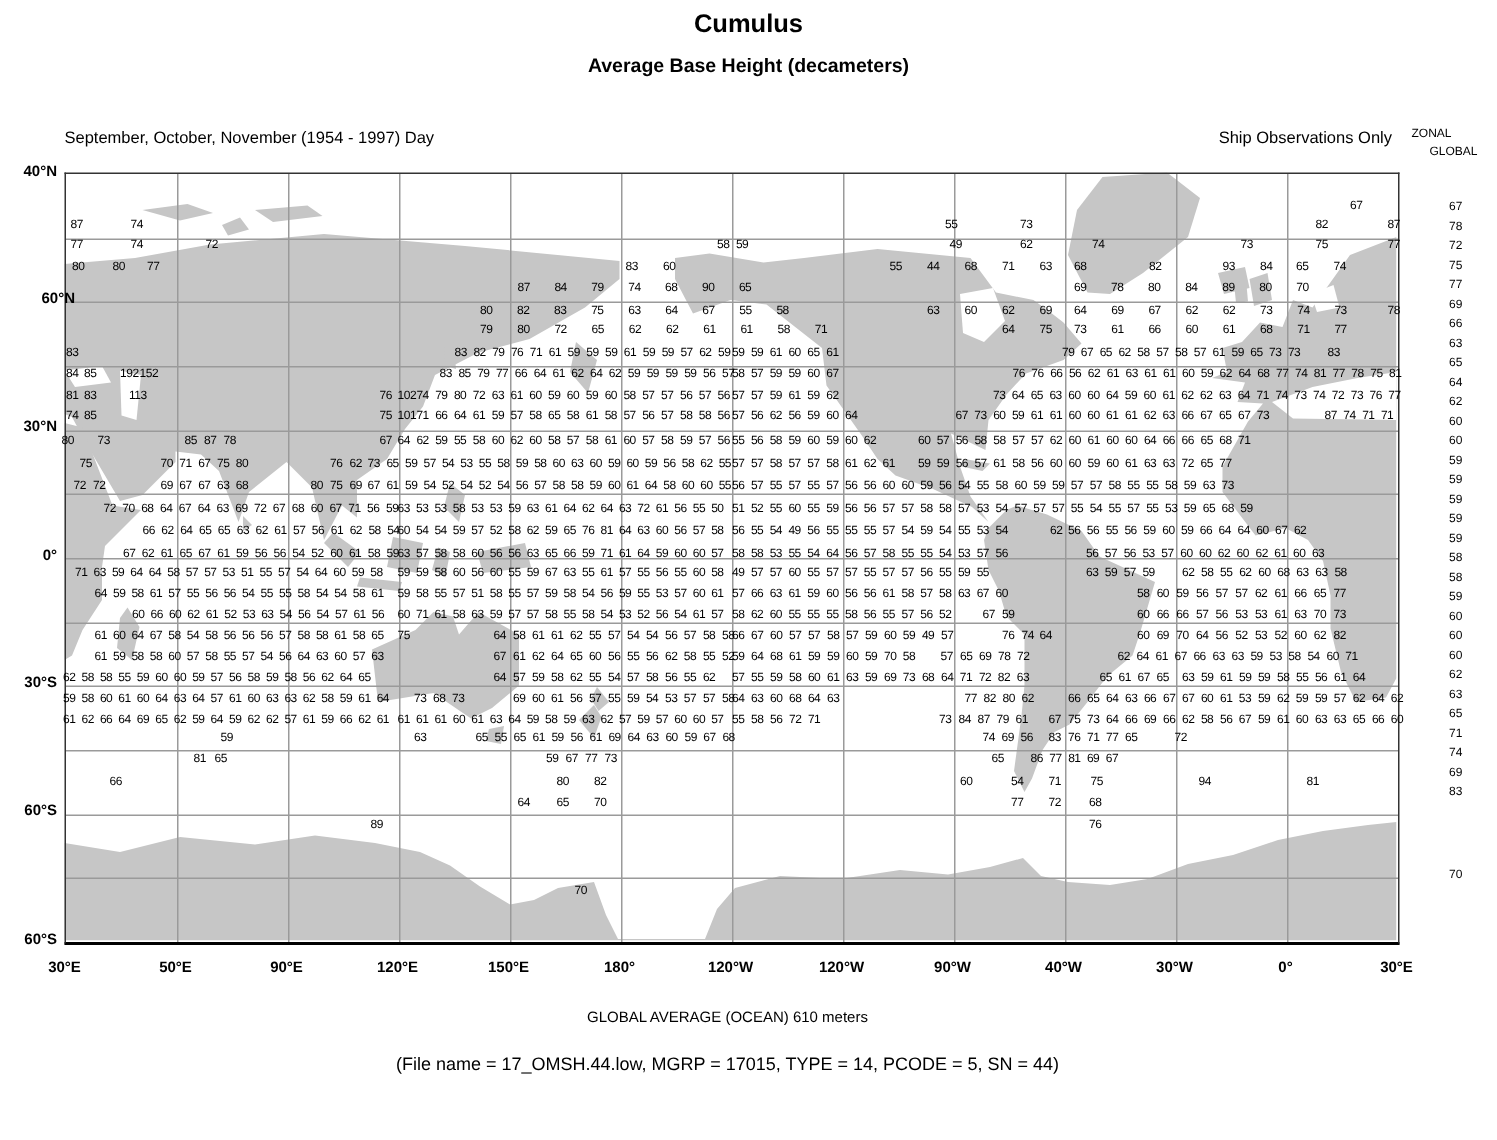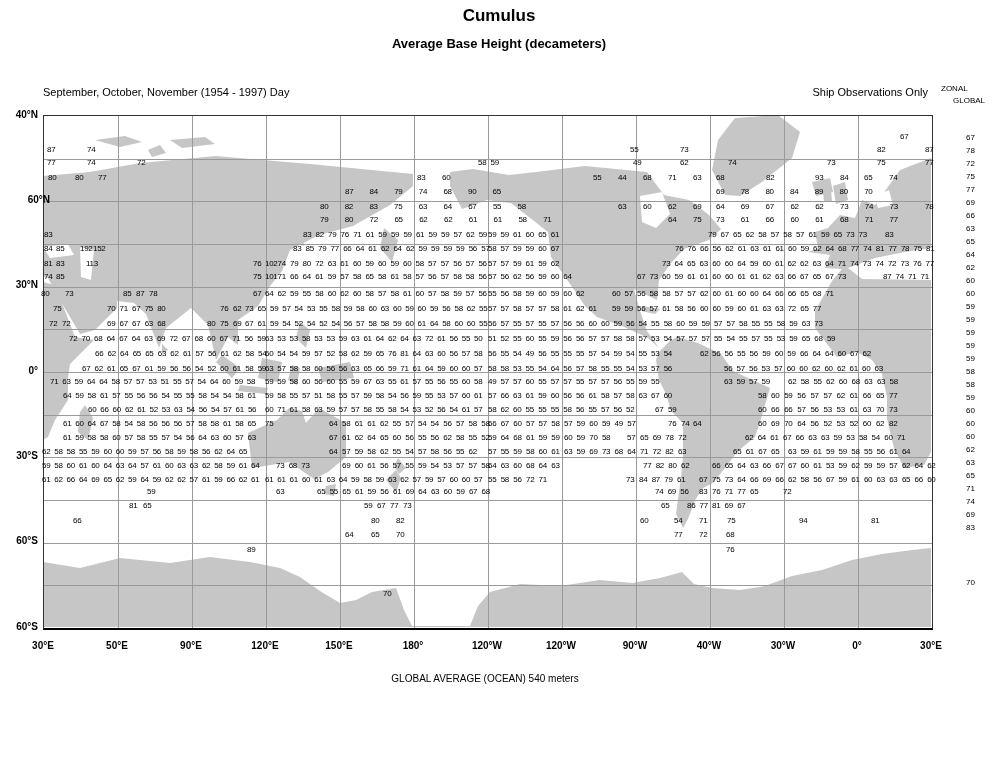--- a/index.html
+++ b/index.html
@@ -1306,15 +1306,16 @@
       <div class="lon-tick" style="left: 391px; top: 641px;">180°</div>
       <div class="lon-tick" style="left: 465px; top: 641px;">120°W</div>
       <div class="lon-tick" style="left: 539px; top: 641px;">120°W</div>
       <div class="lon-tick" style="left: 613px; top: 641px;">90°W</div>
       <div class="lon-tick" style="left: 687px; top: 641px;">40°W</div>
       <div class="lon-tick" style="left: 761px; top: 641px;">30°W</div>
       <div class="lon-tick" style="left: 835px; top: 641px;">0°</div>
       <div class="lon-tick" style="left: 909px; top: 641px;">30°E</div>
     </div>
 
-  <div id="globalavg" class="abs">GLOBAL AVERAGE (OCEAN)   540 meters</div>
+  <div id="globalavg" class="abs">GLOBAL AVERAGE (OCEAN)   610 meters</div>
+  <div id="fileinfo" class="abs">(File name = 17_OMSH.44.low, MGRP = 17015, TYPE = 14, PCODE = 5, SN = 44)</div>
 
 </div>
 
 </body></html>

